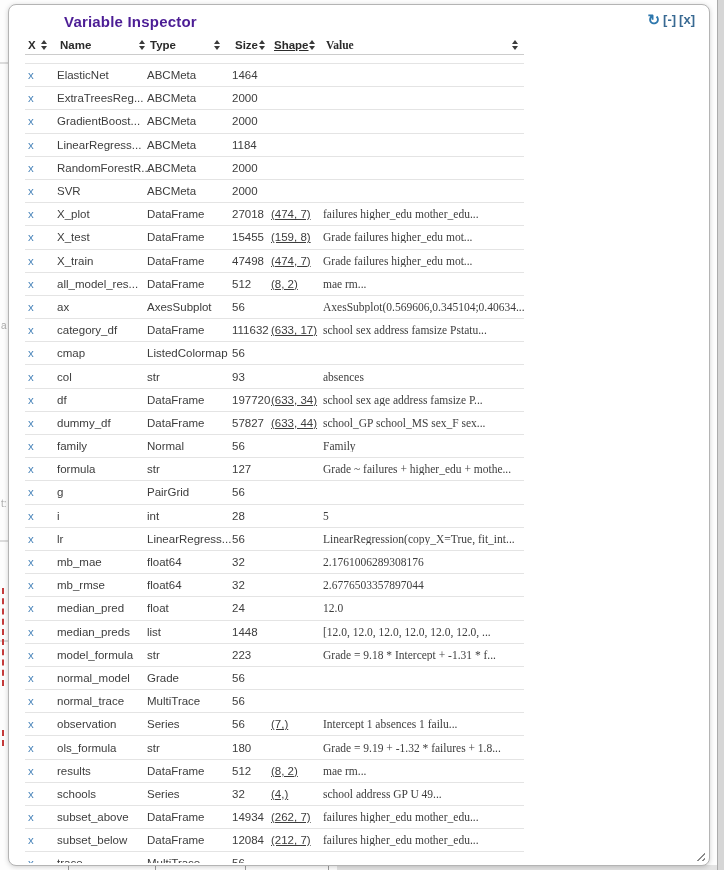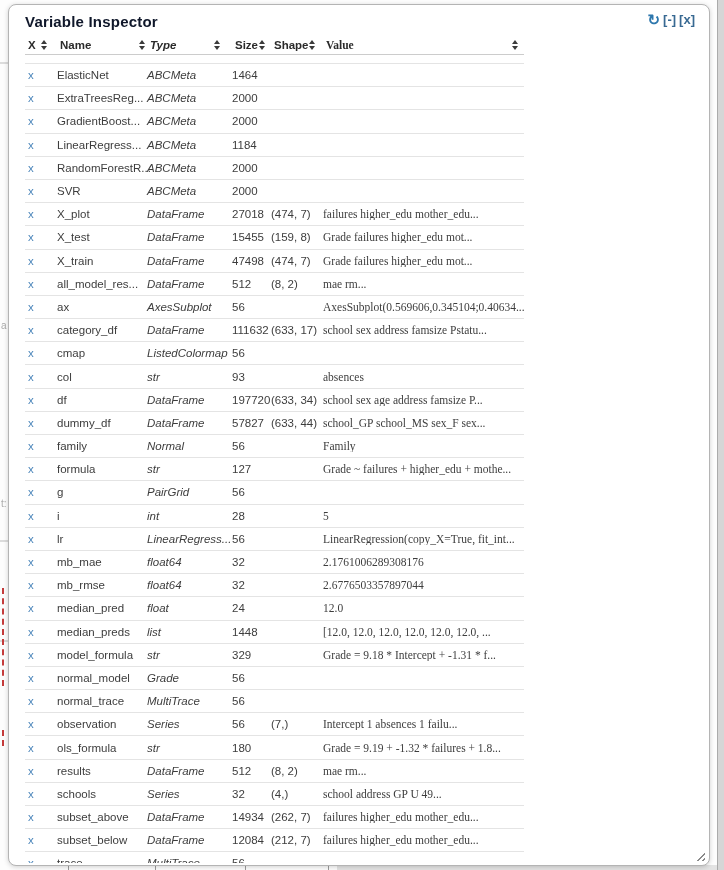--- a/index.html
+++ b/index.html
@@ -15,37 +15,37 @@
   .bottom-strip .grayrect { position:absolute; left:337px; top:0; width:380px; height:5px; background:#e3e3e3; }
   .edge-tick { position:absolute; left:0; height:2px; background:#dcdcdc; }
   .red-dash { position:absolute; left:2px; width:0; border-left:2px dashed #c43b3b; }
   .frag { position:absolute; left:1px; font-size:10px; color:#aaaaaa; }
 
   
   .panel { position:absolute; left:8px; top:4px; width:702px; height:862px;
     background:#ffffff; border:1px solid #b4b4b4; border-radius:8px;
     box-shadow:0 1px 5px rgba(0,0,0,0.18); overflow:hidden; }
   .panel-header { position:relative; padding:8px 16px 0 16px; height:27px; }
-  .panel-title { font-size:15px; font-weight:bold; color:#0f172a; letter-spacing:0.2px; }
+  .panel-title { font-size:15px; font-weight:bold; color:#4c1d95; letter-spacing:0.2px;margin-left:39px; }
   .panel-controls { position:absolute; right:14px; top:7px; display:flex; align-items:center; gap:3px;
     font-size:13px; font-weight:bold; color:#386992; }
   .panel-controls a { color:#386992; text-decoration:none; cursor:pointer; }
   .panel-controls .refresh { font-size:15px; color:#2d77ad; line-height:14px; }
 
   
   .thead { display:flex; margin:4px 16px 0 16px; width:499px; height:19px;
     border-bottom:1px solid #cccccc; padding-bottom:1px; align-items:center; }
   .th { display:flex; align-items:center; justify-content:space-between;
     font-size:11.5px; font-weight:bold; color:#2b2b2b; white-space:nowrap; cursor:pointer; }
   .th .lbl { padding-left:3px; }
   .col-x { width:32px; padding-right:10px; }
   .col-name { width:90px; padding-right:6px;gap:48px; }
-  .col-type { width:85px; padding-right:12px;font-style:italic; }
+  .col-type { width:85px; padding-right:12px; }
   .col-size { width:39px; padding-right:6px; }
-  .col-shape { width:52px; padding-right:8px; }
+  .col-shape { width:52px; padding-right:8px;text-decoration:underline; }
   .col-value { flex:1; padding-right:6px;font-family:Liberation Serif, serif; }
   .sort-icon { display:inline-flex; flex-direction:column; align-items:center; }
   .sort-icon i { display:block; width:0; height:0;
     border-left:3.5px solid transparent; border-right:3.5px solid transparent; }
   .sort-icon .up { border-bottom:4px solid #3a3a3a; margin-bottom:2px; }
   .sort-icon .dn { border-top:4px solid #3a3a3a; }
 
   
   .tbody { margin:0 16px; width:499px; height:808px; overflow:hidden; padding-top:8px; }
   .row { display:flex; align-items:center; height:23.2px; border-top:1px solid #e4e4e4;
@@ -335,21 +335,21 @@
     <span class="cell col-name">median_preds</span>
     <span class="cell col-type">list</span>
     <span class="cell col-size">1448</span>
     <span class="cell col-shape"></span>
     <span class="cell col-value">[12.0, 12.0, 12.0, 12.0, 12.0, 12.0, ...</span>
   </div>
         <div class="row">
     <span class="cell col-x"><a>x</a></span>
     <span class="cell col-name">model_formula</span>
     <span class="cell col-type">str</span>
-    <span class="cell col-size">329</span>
+    <span class="cell col-size">223</span>
     <span class="cell col-shape"></span>
     <span class="cell col-value">Grade = 9.18 * Intercept + -1.31 * f...</span>
   </div>
         <div class="row">
     <span class="cell col-x"><a>x</a></span>
     <span class="cell col-name">normal_model</span>
     <span class="cell col-type">Grade</span>
     <span class="cell col-size">56</span>
     <span class="cell col-shape"></span>
     <span class="cell col-value"></span>

